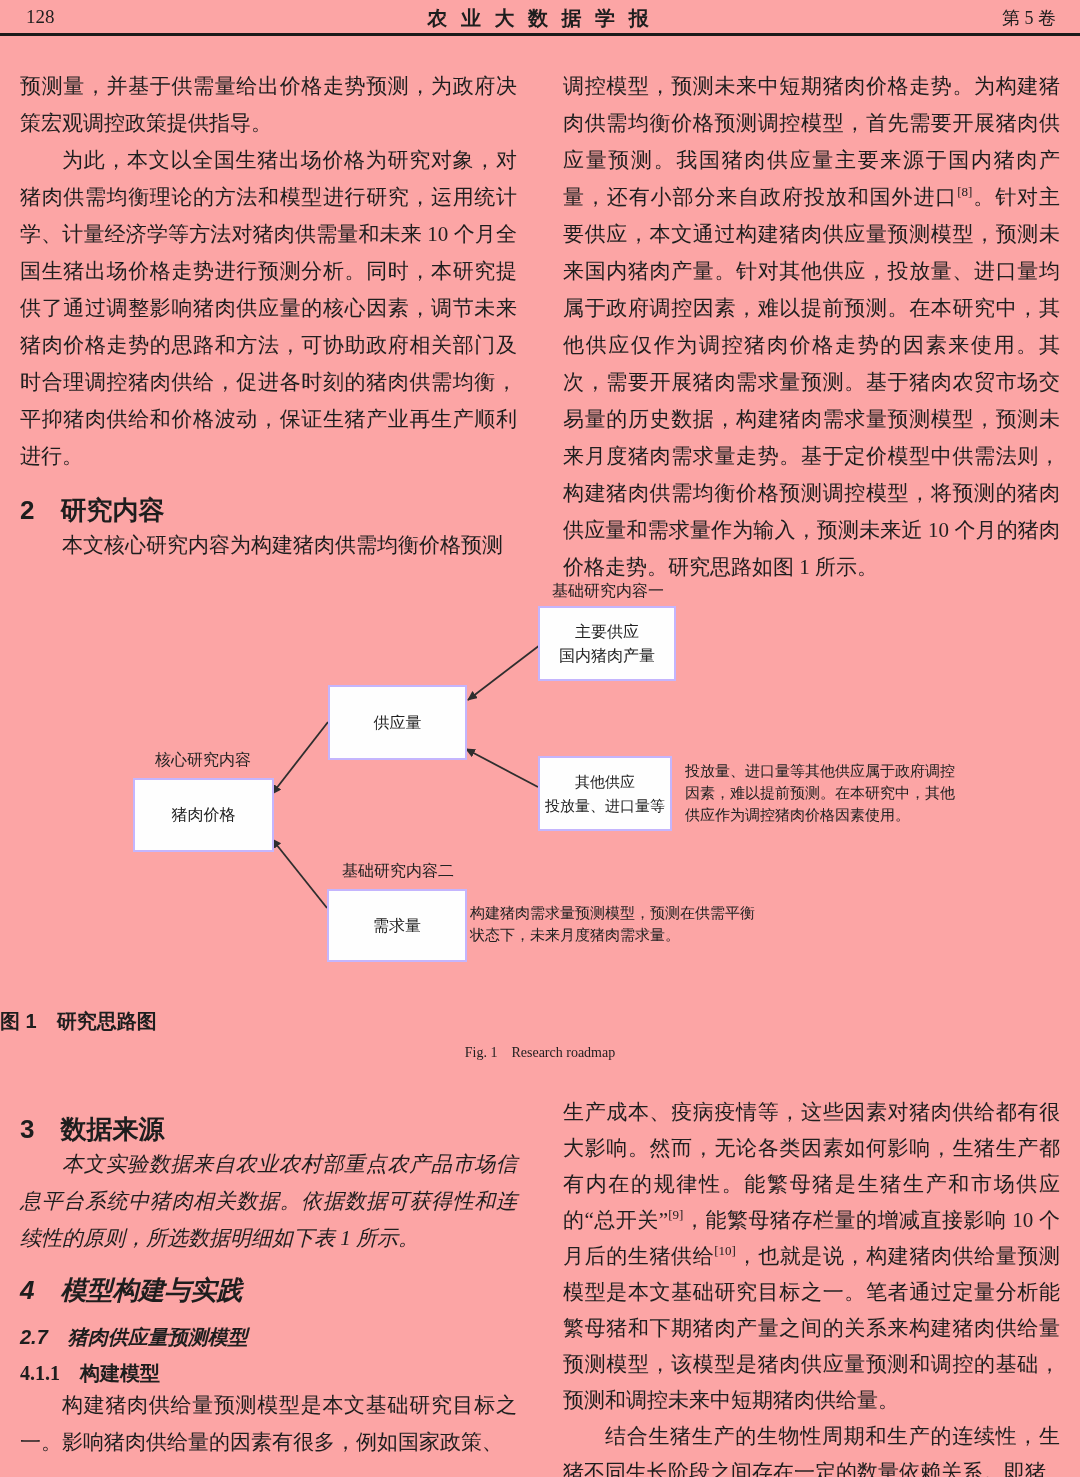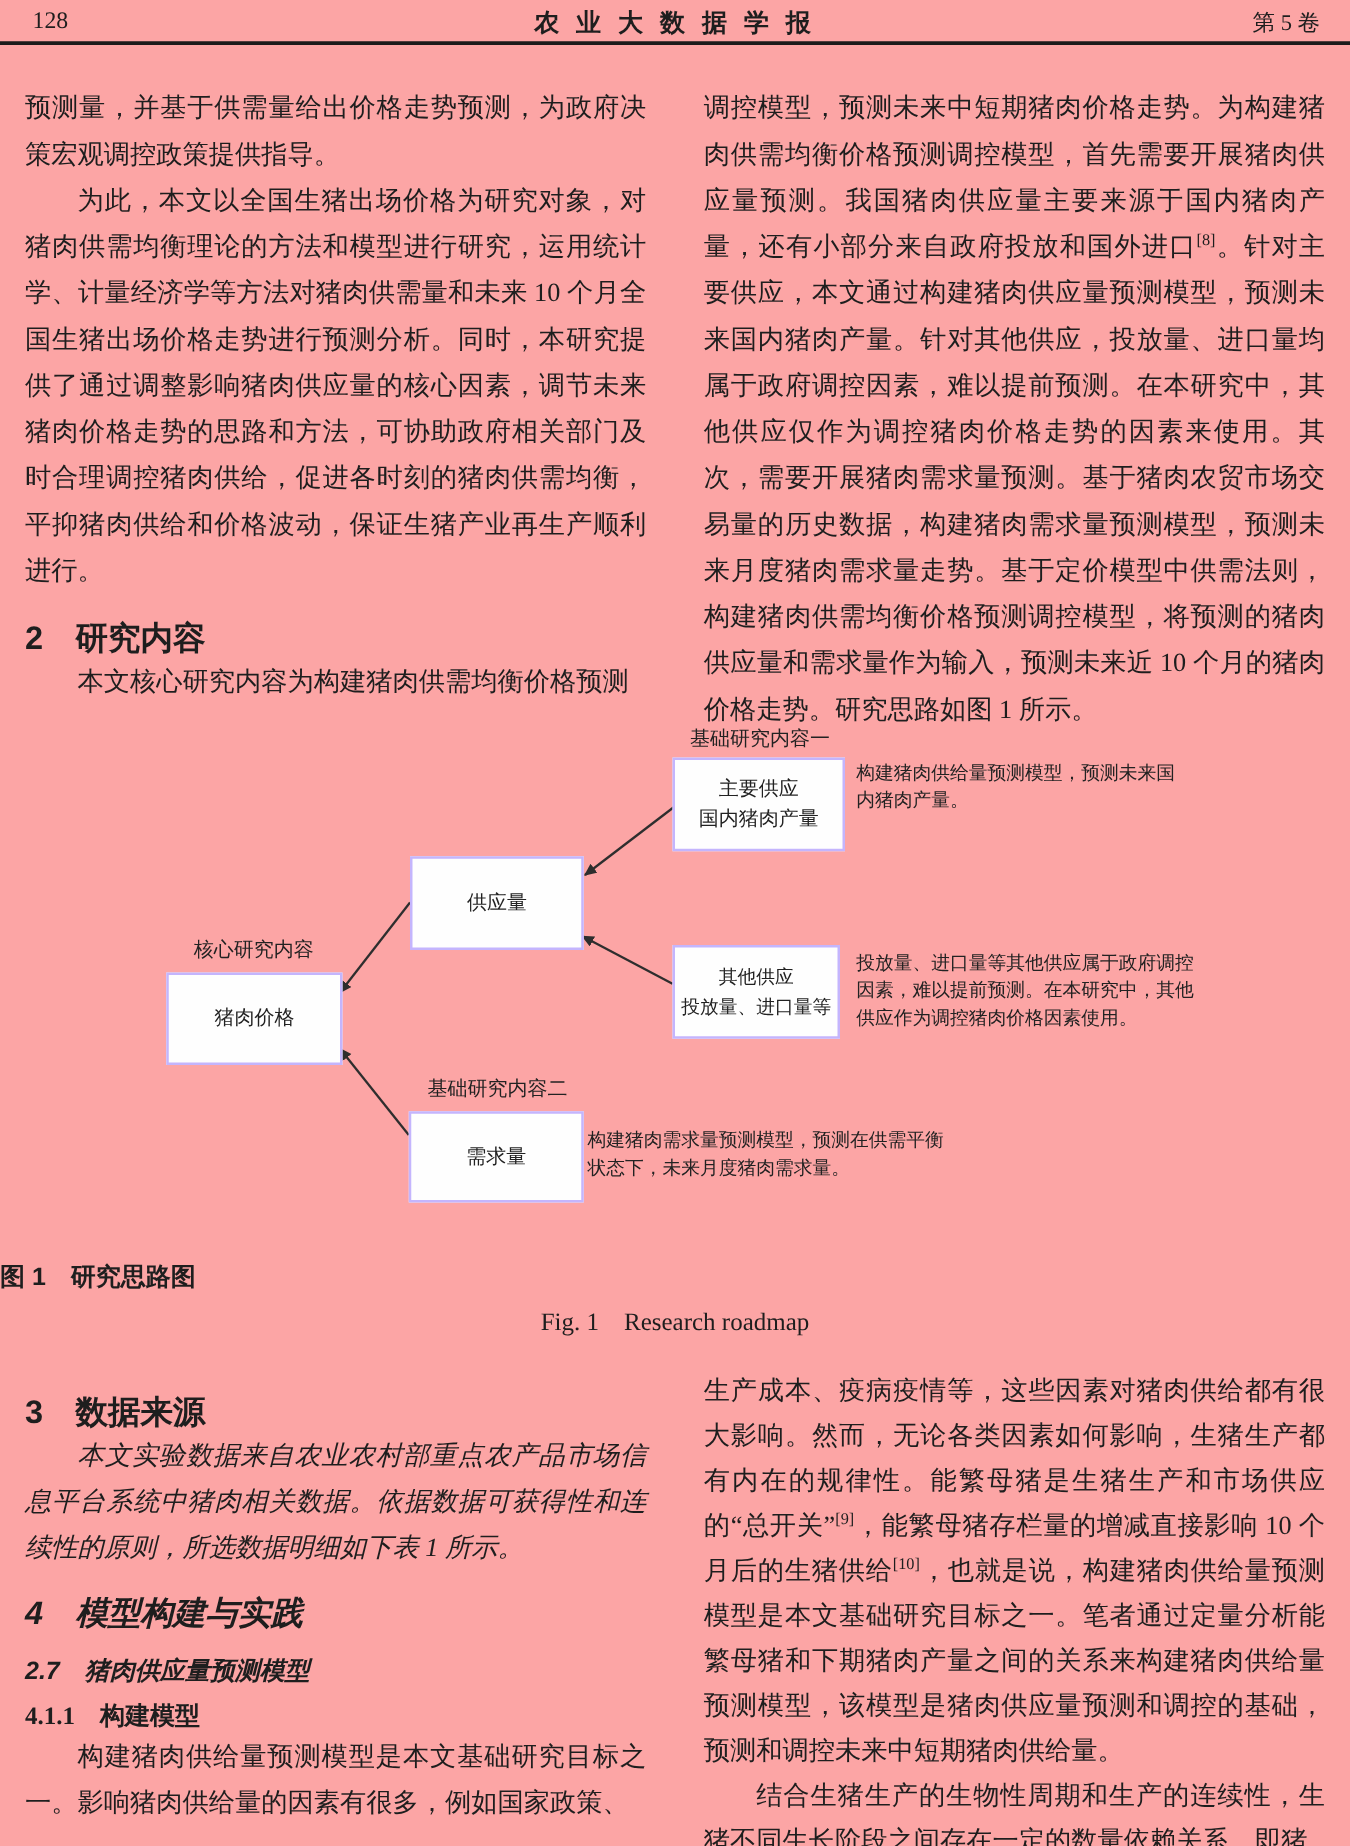--- a/index.html
+++ b/index.html
@@ -33,21 +33,21 @@
   .figure{left:0;top:560px;width:1080px;height:440px;}
   .fig-label{position:absolute;font-size:16px;color:#222;white-space:nowrap;}
   .fig-box{position:absolute;border:2px solid #c4b5fd;background:#fefefe;
     display:flex;flex-direction:column;align-items:center;justify-content:center;
     font-size:16px;line-height:24px;color:#222;text-align:center;}
   .fig-box .small{font-size:15px;}
   .fig-ann{position:absolute;font-size:15px;line-height:22px;color:#222;text-align:left;}
   .fig-svg{position:absolute;left:0;top:0;}
   .caption-zh{left:0;top:1008px;width:1080px;text-align:left;
     font-family:"Liberation Sans","DejaVu Sans",sans-serif;font-weight:bold;font-size:20px;}
-  .caption-en{left:0;top:1044px;width:1080px;text-align:center;font-size:20px;}
+  .caption-en{left:0;top:1044px;width:1080px;text-align:center;font-size:14px;}
 </style>
 </head>
 <body>
 
 <div class="page">
 
   <div class="abs header">
     <span class="abs hdr-page">128</span>
     <div class="abs hdr-title">农 业 大 数 据 学 报</div>
     <span class="abs hdr-vol">第 5 卷</span>
@@ -75,21 +75,20 @@
       <line x1="538" y1="227" x2="466" y2="189" stroke="#2e2e2e" stroke-width="1.8" marker-end="url(#ah)"></line>
       <line x1="328" y1="162" x2="272" y2="234" stroke="#2e2e2e" stroke-width="1.8" marker-end="url(#ah)"></line>
       <line x1="327" y1="348" x2="272" y2="279" stroke="#2e2e2e" stroke-width="1.8" marker-end="url(#ah)"></line>
     </svg>
 
     <div class="fig-label" style="left:552px;top:21px;">基础研究内容一</div>
     <div class="fig-box" style="left:538px;top:46px;width:134px;height:71px;">
       <span>主要供应</span>
       <span>国内猪肉产量</span>
     </div>
-    <div class="fig-ann" style="left:685px;top:48px;width:266px;">构建猪肉供给量预测模型，预测未来国内猪肉产量。</div>
 
     <div class="fig-box" style="left:328px;top:125px;width:135px;height:71px;">
       <span>供应量</span>
     </div>
 
     <div class="fig-label" style="left:155px;top:190px;">核心研究内容</div>
     <div class="fig-box" style="left:133px;top:218px;width:137px;height:70px;">
       <span>猪肉价格</span>
     </div>
 

